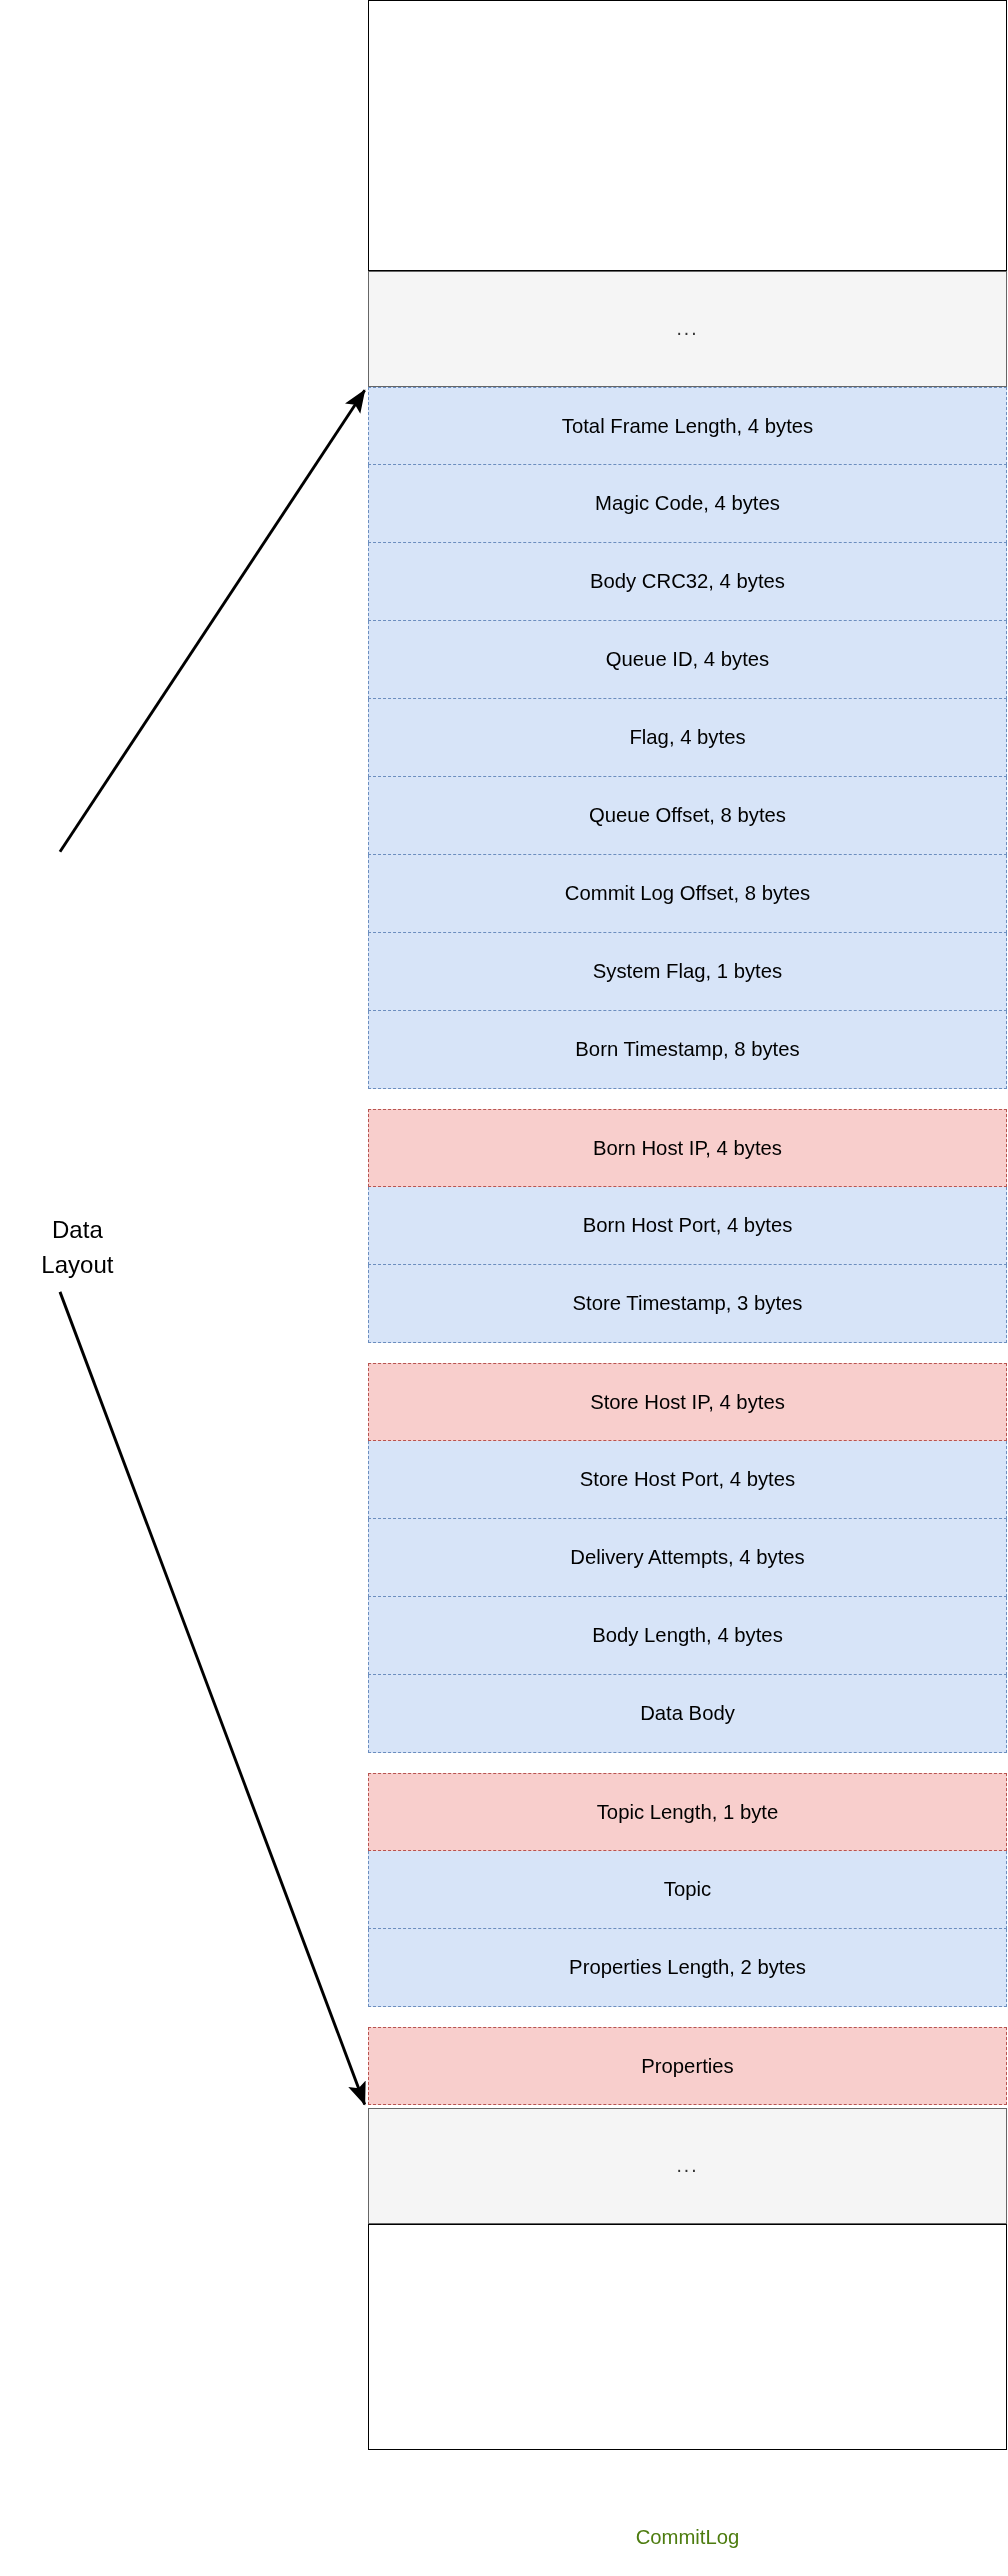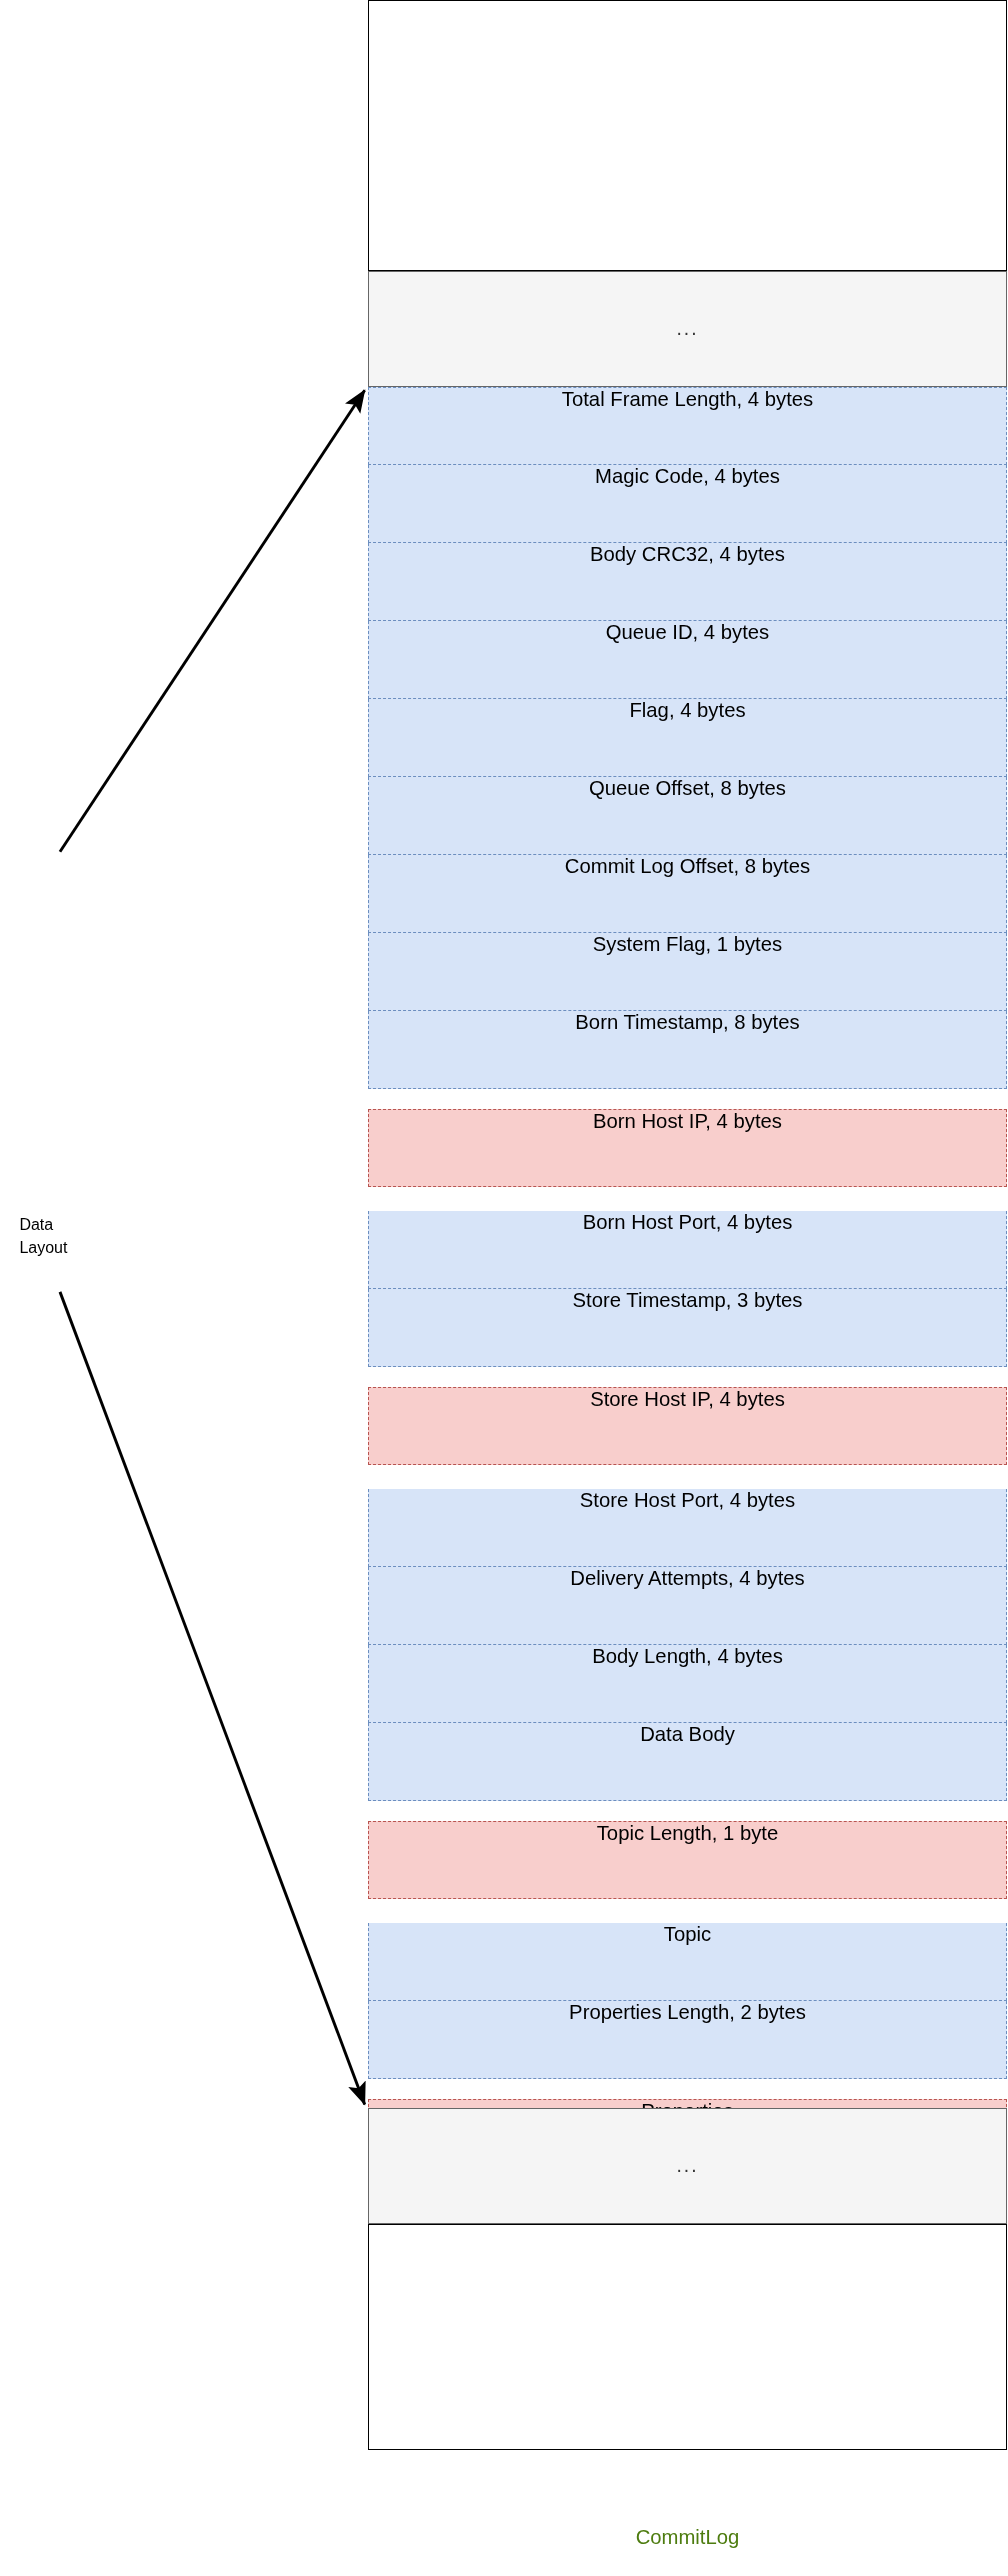--- a/index.html
+++ b/index.html
@@ -64,51 +64,51 @@
     left: 0;
     top: 387px;
     width: 639px;
     height: 1721px;
   }
   .field-row {
     box-sizing: border-box;
     width: 100%;
     height: 78px;
     display: flex;
-    align-items: flex-start;
+    align-items: center;
     justify-content: center;
     font-size: 20.3px;
     white-space: nowrap;
   }
   .field-row.blue {
     background: #d7e4f8;
     border: 1px dashed #6c8ebf;
     border-top-width: 0;
   }
   .field-row.blue.first { border-top-width: 1px; }
   .field-row.red {
     background: #f8cecc;
     border: 1px dashed #b85450;
     margin-top: 20px;
   }
   
-  .field-row.red + .field-row.blue { border-top-width: 0; margin-top: 24px; }
+  .field-row.red + .field-row.blue { border-top-width: 0; }
 
   .field-label {
     color: #000000;
   }
 
   
   #data-layout-label {
     position: absolute;
     left: 19.4px;
     top: 1213px;
     width: 116px;
-    text-align: left;
-    font-size: 16px;
+    text-align: center;
+    font-size: 24px;
     line-height: 1.45;
     color: #000000;
     white-space: pre-line;
   }
 
   
   #commitlog-caption {
     position: absolute;
     left: 368px;
     top: 2526px;

